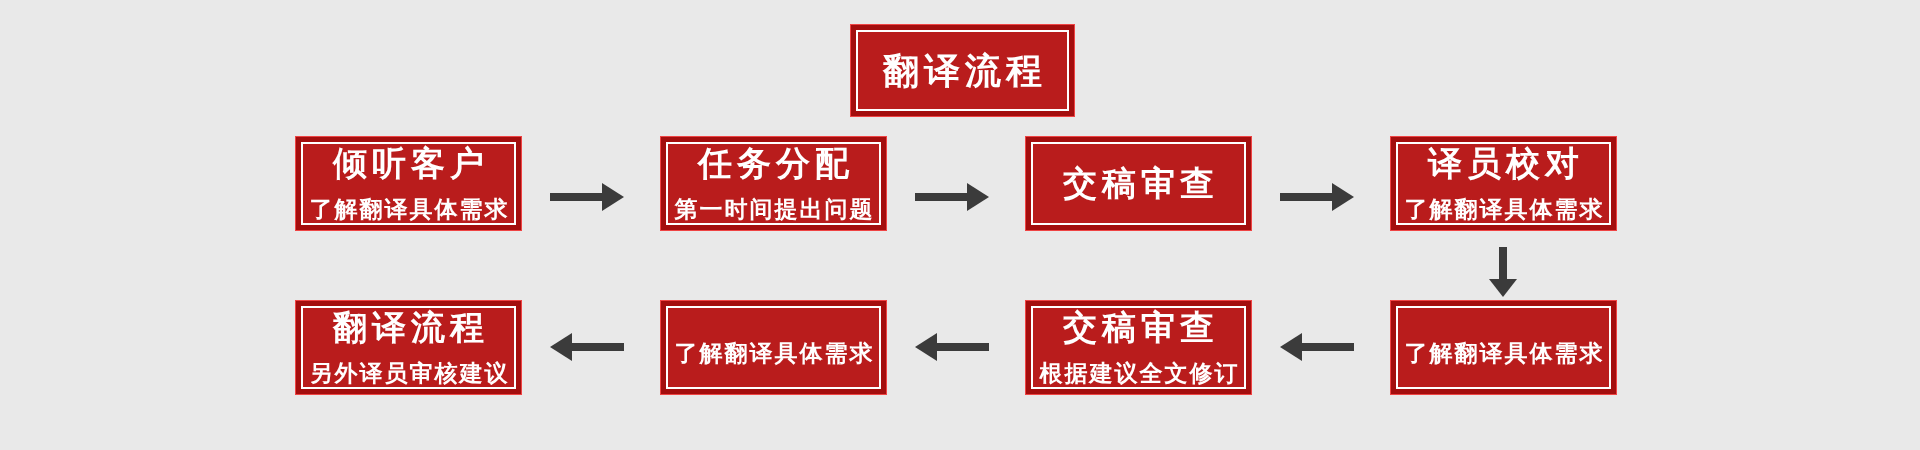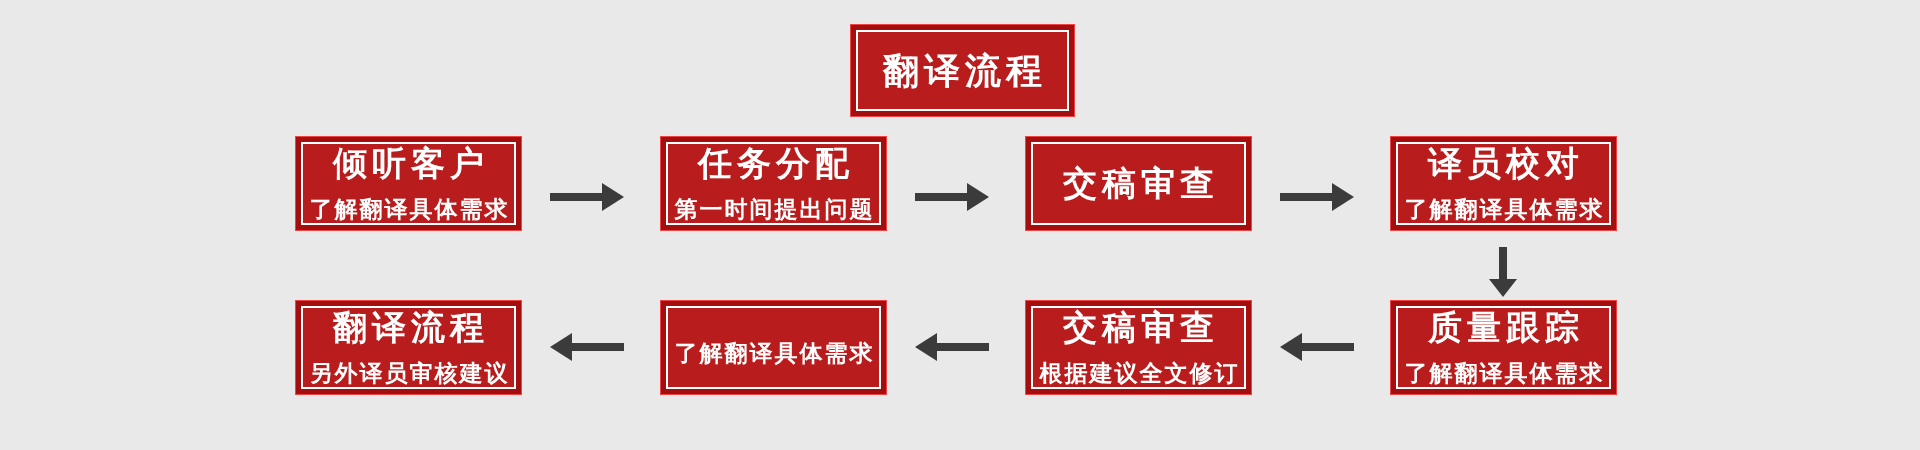--- a/index.html
+++ b/index.html
@@ -163,21 +163,20 @@
     <div class="sub">另外译员审核建议</div>
   </div>
   <div class="rbox step r2 c2">
     <div class="sub">了解翻译具体需求</div>
   </div>
   <div class="rbox step r2 c3">
     <div class="main">交稿审查</div>
     <div class="sub">根据建议全文修订</div>
   </div>
   <div class="rbox step r2 c4">
-    <div class="main">质量跟踪</div>
     <div class="sub">了解翻译具体需求</div>
   </div>
 
   <div class="arrow-h arrow-right ar1 g1">
     <div class="shaft"></div>
     <div class="head"></div>
   </div>
   <div class="arrow-h arrow-right ar1 g2">
     <div class="shaft"></div>
     <div class="head"></div>

